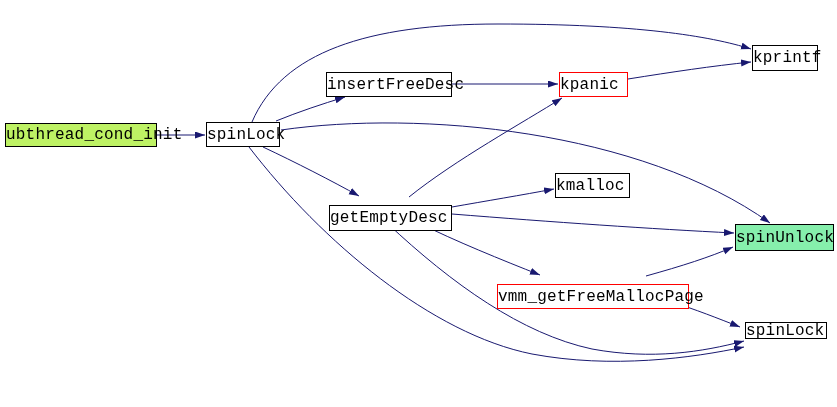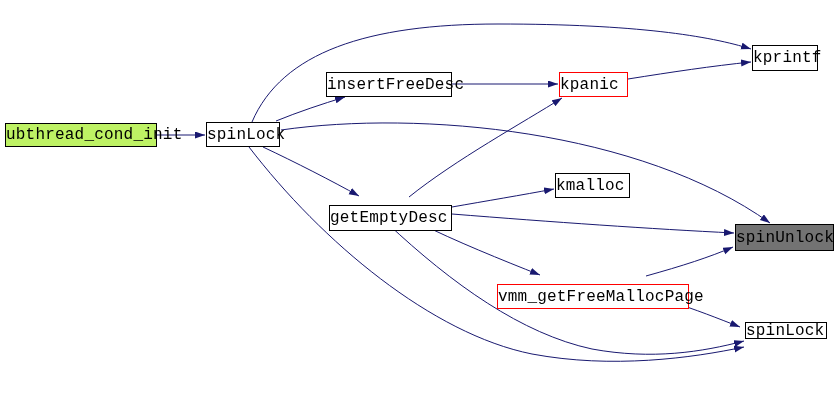--- a/index.html
+++ b/index.html
@@ -83,21 +83,21 @@
       </div>
       <div class="node" style="left: 752px; top: 45px; width: 66px; height: 26px; background: rgb(255, 255, 255); border-color: rgb(0, 0, 0);">
         <span>kprintf</span>
       </div>
       <div class="node" style="left: 555px; top: 173px; width: 75px; height: 25px; background: rgb(255, 255, 255); border-color: rgb(0, 0, 0);">
         <span>kmalloc</span>
       </div>
       <div class="node" style="left: 329px; top: 197px; width: 123px; height: 26px; background: rgb(255, 255, 255); border-color: rgb(0, 0, 0); margin-top: 8px;">
         <span>getEmptyDesc</span>
       </div>
-      <div class="node" style="left: 735px; top: 224px; width: 99px; height: 27px; background: #737373; border-color: rgb(0, 0, 0);">
+      <div class="node" style="left: 735px; top: 224px; width: 99px; height: 27px; background: #86efac; border-color: rgb(0, 0, 0);">
         <span>spinUnlock</span>
       </div>
       <div class="node" style="left: 497px; top: 276px; width: 192px; height: 25px; background: rgb(255, 255, 255); border-color: rgb(255, 0, 0); margin-top: 8px;">
         <span>vmm_getFreeMallocPage</span>
       </div>
       <div class="node" style="left: 745px; top: 322px; width: 82px; height: 17px; background: rgb(255, 255, 255); border-color: rgb(0, 0, 0);">
         <span>spinLock</span>
       </div>
     </div>
 </div>

